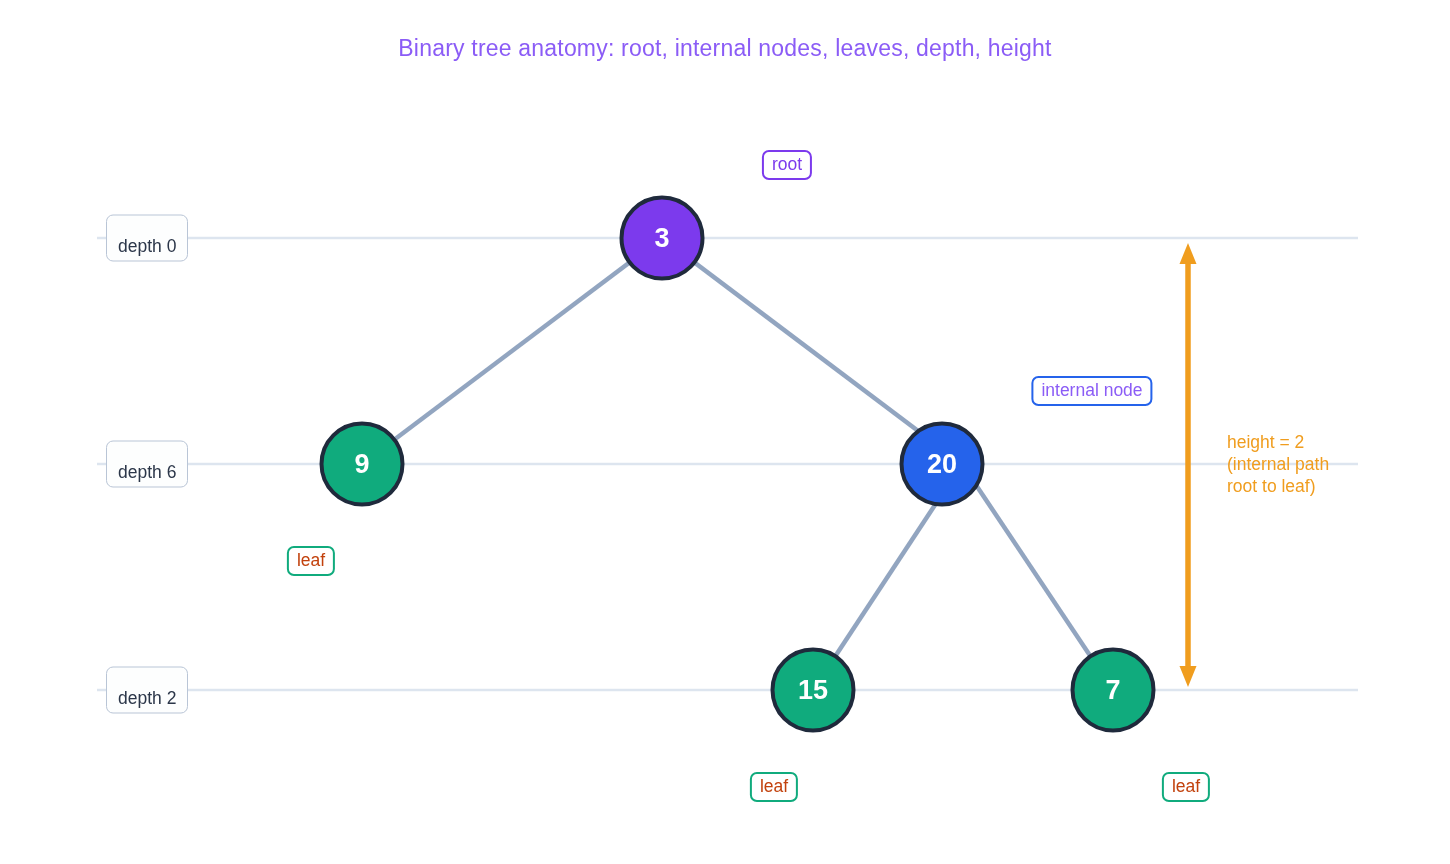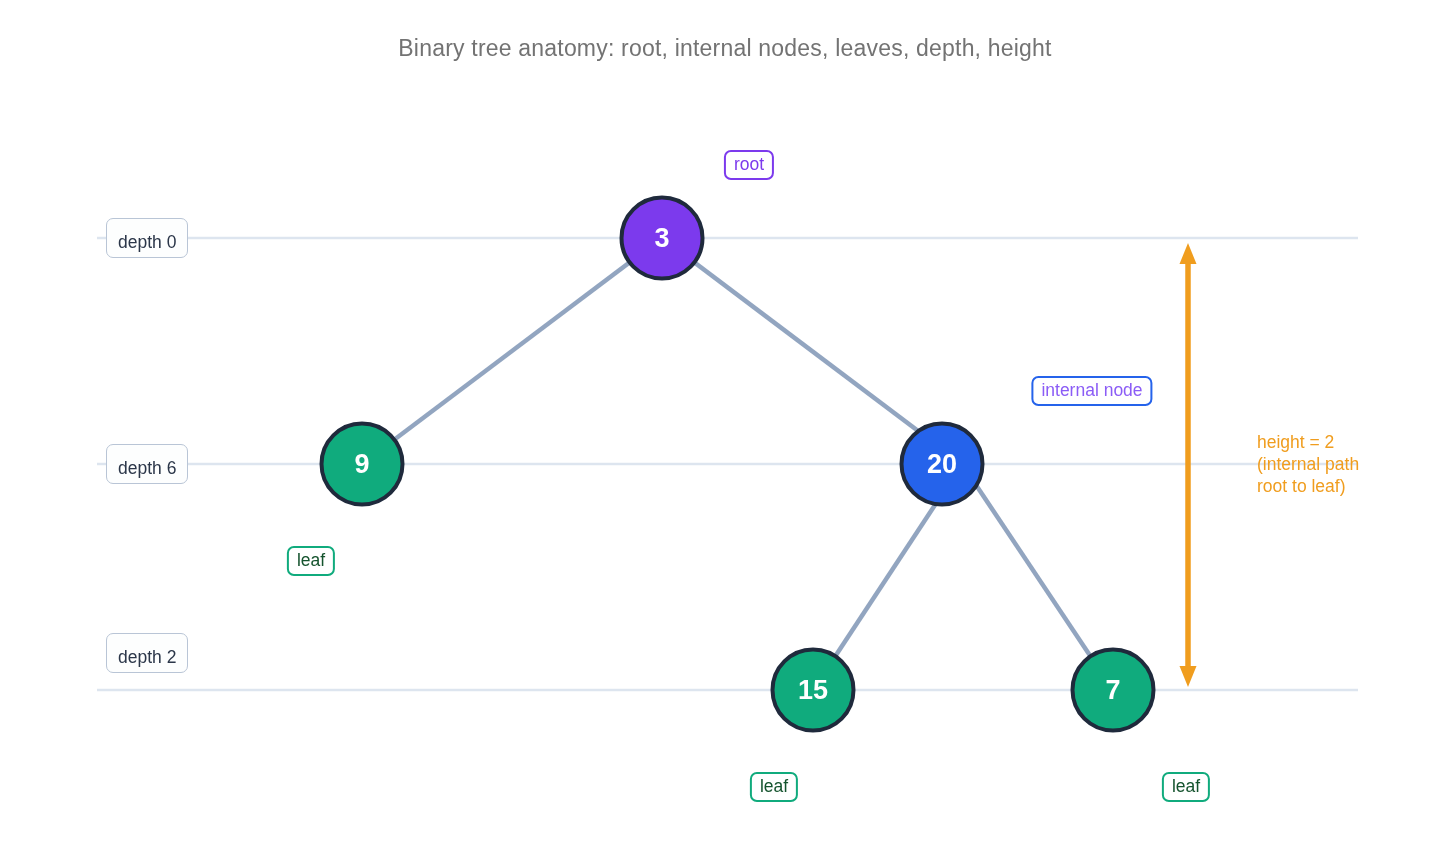--- a/index.html
+++ b/index.html
@@ -16,21 +16,21 @@
     overflow: hidden;
   }
   .title {
     position: absolute;
     top: 35px;
     left: 0;
     width: 100%;
     text-align: center;
     font-size: 23px;
     font-weight: 400;
-    color: #737373;
+    color: #8b5cf6;
     letter-spacing: 0.2px;
   }
   svg.layer {
     position: absolute;
     top: 0;
     left: 0;
     width: 1450px;
     height: 864px;
   }
   .node {
@@ -52,55 +52,55 @@
   .node.internal-node { background: #2563eb; }
   .node.leaf-node { background: #10ab7d; }
 
   .depth-label {
     position: absolute;
     left: 106px;
     transform: translateY(-50%);
     background: #fdfefe;
     border: 1.5px solid #b9c5d6;
     border-radius: 7px;
-    padding: 13px 11px 4px 11px;
+    padding: 20px 11px 4px 11px;
     font-size: 17.5px;
     color: #2b3649;
     white-space: nowrap;
   }
   .role-label {
     position: absolute;
     transform: translate(-50%, -50%);
     background: #ffffff;
     border-radius: 7px;
     padding: 2px 8px 3px 8px;
     font-size: 17.5px;
     white-space: nowrap;
   }
   .role-label.root-role {
     border: 2px solid #7c3aed;
     color: #7c3aed;
+    margin-left: 38px;
   }
   .role-label.internal-role {
     border: 2px solid #2563eb;
     color: #8b5cf6;
   }
   .role-label.leaf-role {
     border: 2px solid #10ab7d;
-    color: #14532d;
+    color: #c2410c;
   }
   .height-note {
     position: absolute;
     left: 1227px;
     top: 431px;
     font-size: 17.5px;
     line-height: 22px;
     color: #f09d1e;
     background: transparent;
-    margin-left: 30px;
   }
   .height-note div { white-space: nowrap; }
 </style>
 </head>
 <body>
 
 <div class="canvas">
 
   <div class="title">Binary tree anatomy: root, internal nodes, leaves, depth, height</div>
 
@@ -117,21 +117,21 @@
 
     <g>
       <line x1="1188" y1="260" x2="1188" y2="670" stroke="#f09d1e" stroke-width="5.5"></line>
       <polygon points="1188,243 1179.5,264 1196.5,264" fill="#f09d1e"></polygon>
       <polygon points="1188,687 1179.5,666 1196.5,666" fill="#f09d1e"></polygon>
     </g>
   </svg>
 
   <div class="depth-label" style="top:238px;">depth 0</div>
   <div class="depth-label" style="top:464px;">depth 6</div>
-  <div class="depth-label" style="top:653px;">depth 2</div>
+  <div class="depth-label" style="top:690px;">depth 2</div>
 
   <div class="node root-node" style="left:662px; top:238px;">3</div>
   <div class="node leaf-node" style="left:362px; top:464px;">9</div>
   <div class="node internal-node" style="left:942px; top:464px;">20</div>
   <div class="node leaf-node" style="left:813px; top:690px;">15</div>
   <div class="node leaf-node" style="left:1113px; top:690px;">7</div>
 
   <div class="role-label root-role" style="left:749px; top:165px;">root</div>
   <div class="role-label internal-role" style="left:1092px; top:391px;">internal node</div>
   <div class="role-label leaf-role" style="left:311px; top:561px;">leaf</div>

